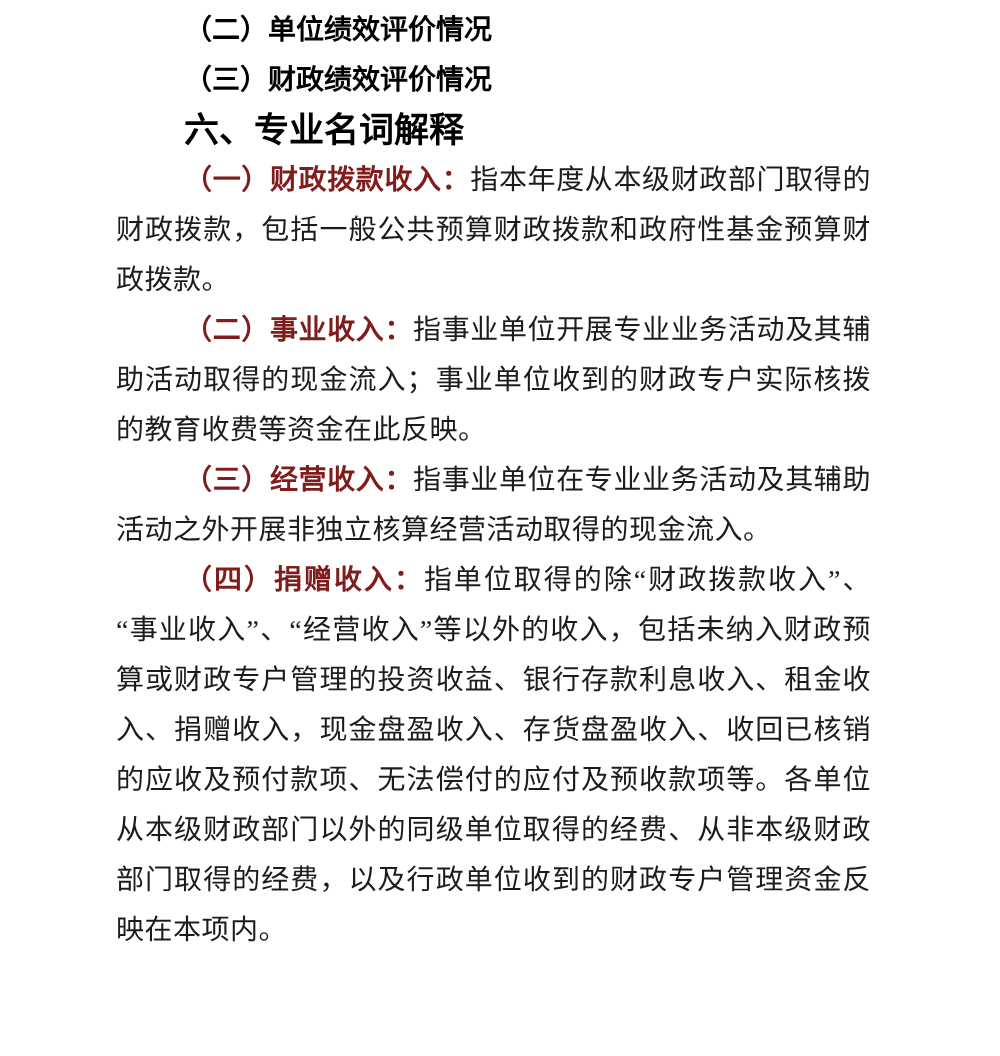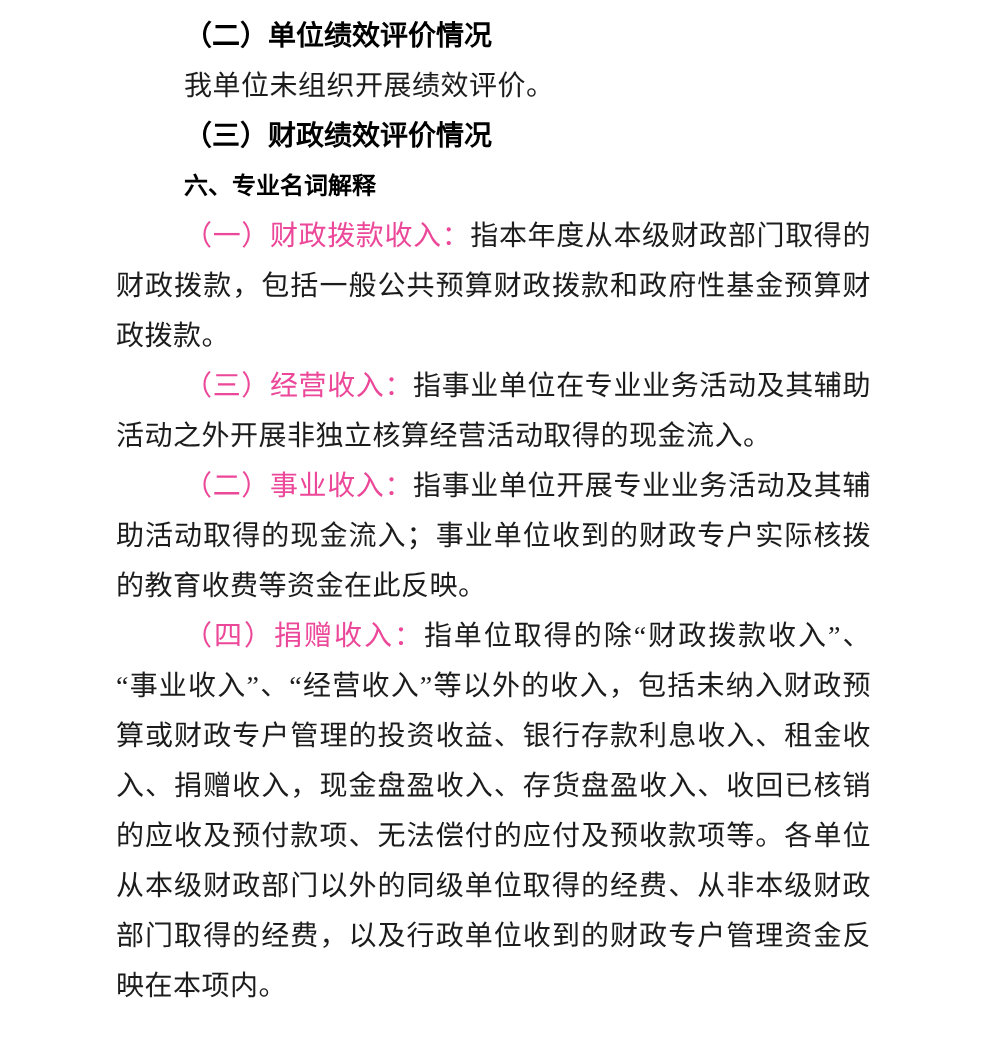--- a/index.html
+++ b/index.html
@@ -6,61 +6,60 @@
   html, body { margin: 0; padding: 0; }
   body {
     width: 1000px;
     height: 1056px;
     background: #ffffff;
     overflow: hidden;
   }
   .page {
     width: 1000px;
     height: 805px;
-    padding: 11px 129px 0 116px;
+    padding: 5px 129px 0 116px;
     font-family: "Liberation Serif", "DejaVu Serif", serif;
     color: #1c1c1c;
   }
   .para {
     margin: 0;
     font-size: 28px;
     line-height: 50px;
     text-align: justify;
     text-indent: 68px;
     letter-spacing: 0.5px;
   }
   .para .lead {
-    font-weight: 400;
-    color: #ec4899;
+    font-weight: 700;
+    color: #7f1d1d;
   }
   .subheading {
     margin: 0;
     font-size: 28px;
     line-height: 50px;
     text-indent: 68px;
     text-align: left;
     font-weight: 700;
     color: #000000;
   }
   .heading {
     margin: 0;
     font-family: "Liberation Sans", "DejaVu Sans", sans-serif;
-    font-size: 24px;
+    font-size: 35px;
     line-height: 50px;
     text-indent: 68px;
     text-align: left;
     font-weight: 700;
     color: #000000;
   }
 </style>
 </head>
 <body>
 
 <main class="page">
     <p class="subheading">（二）单位绩效评价情况</p>
-    <p class="para"><span>我单位未组织开展绩效评价。</span></p>
     <p class="subheading">（三）财政绩效评价情况</p>
     <h2 class="heading">六、专业名词解释</h2>
     <p class="para"><b class="lead">（一）财政拨款收入：</b><span>指本年度从本级财政部门取得的财政拨款，包括一般公共预算财政拨款和政府性基金预算财政拨款。</span></p>
+    <p class="para"><b class="lead">（二）事业收入：</b><span>指事业单位开展专业业务活动及其辅助活动取得的现金流入；事业单位收到的财政专户实际核拨的教育收费等资金在此反映。</span></p>
     <p class="para"><b class="lead">（三）经营收入：</b><span>指事业单位在专业业务活动及其辅助活动之外开展非独立核算经营活动取得的现金流入。</span></p>
-    <p class="para"><b class="lead">（二）事业收入：</b><span>指事业单位开展专业业务活动及其辅助活动取得的现金流入；事业单位收到的财政专户实际核拨的教育收费等资金在此反映。</span></p>
     <p class="para"><b class="lead">（四）捐赠收入：</b><span>指单位取得的除“财政拨款收入”、“事业收入”、“经营收入”等以外的收入，包括未纳入财政预算或财政专户管理的投资收益、银行存款利息收入、租金收入、捐赠收入，现金盘盈收入、存货盘盈收入、收回已核销的应收及预付款项、无法偿付的应付及预收款项等。各单位从本级财政部门以外的同级单位取得的经费、从非本级财政部门取得的经费，以及行政单位收到的财政专户管理资金反映在本项内。</span></p>
   </main>
 
 </body></html>

